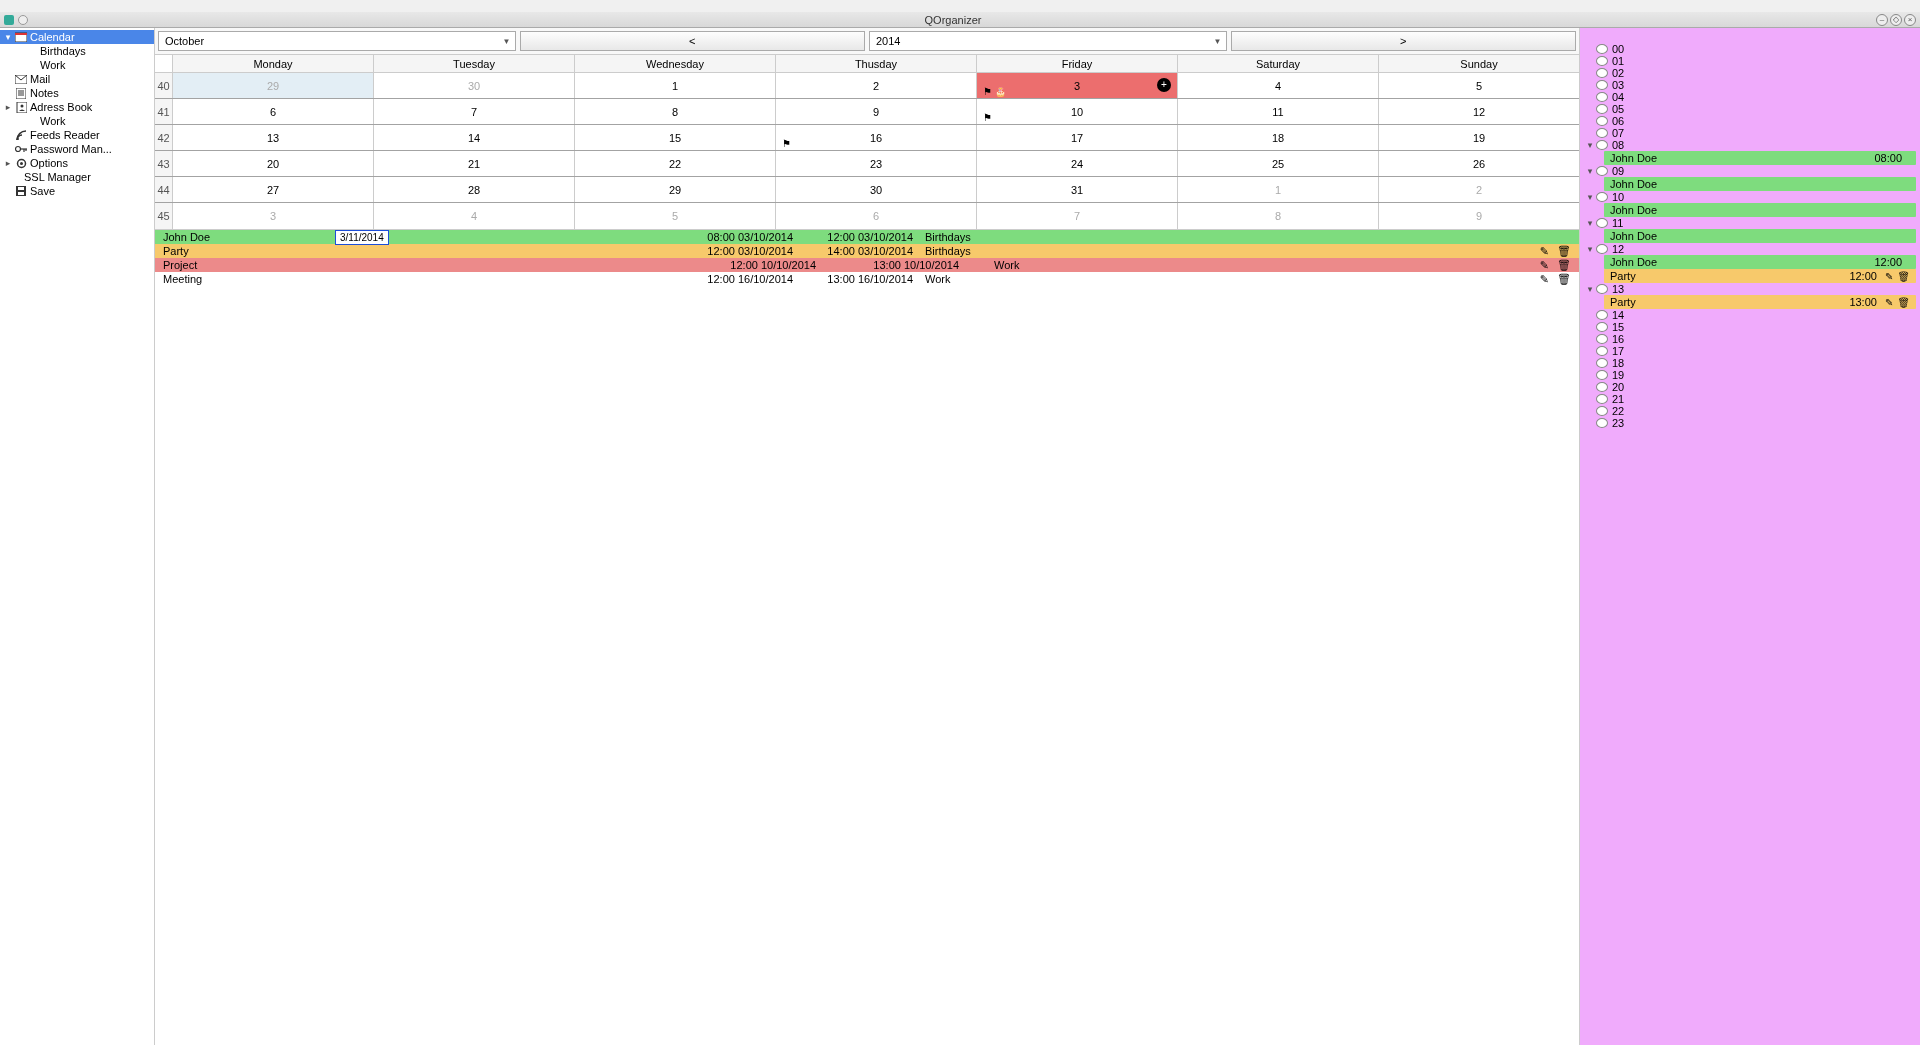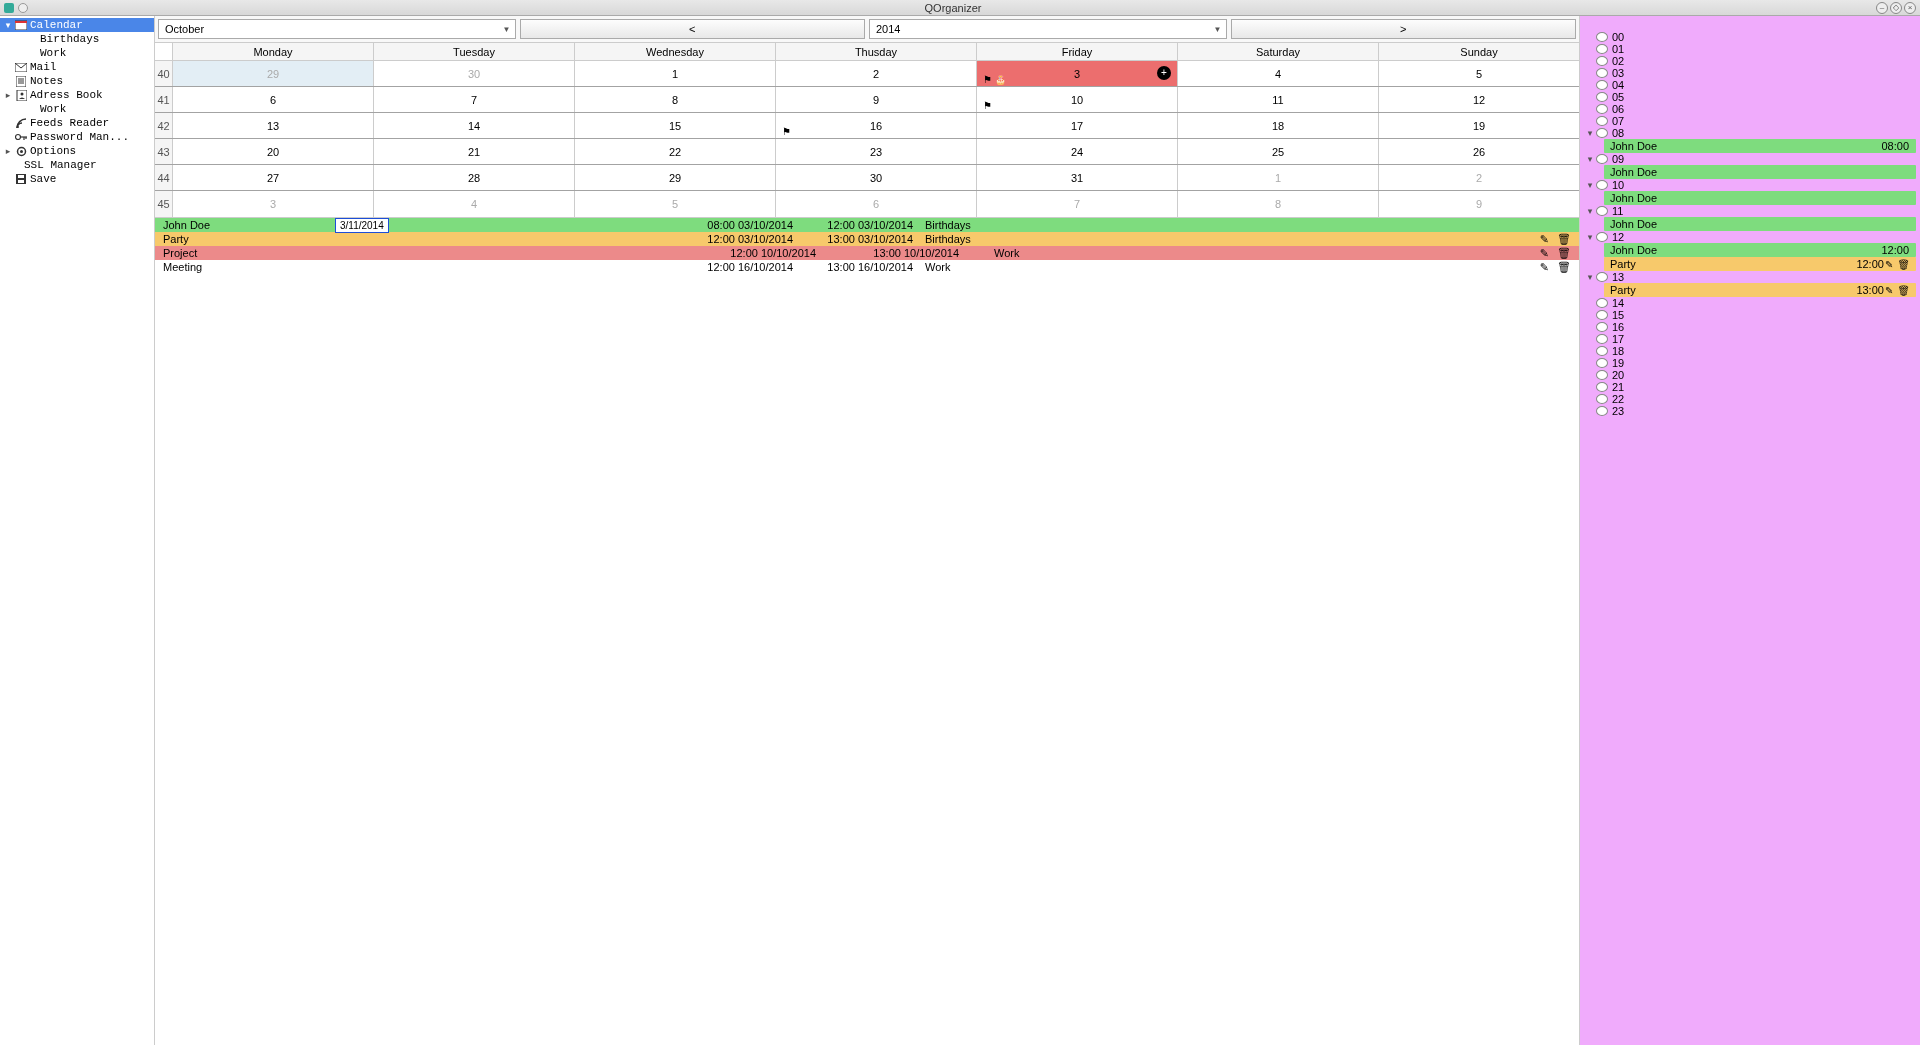--- a/index.html
+++ b/index.html
@@ -1,36 +1,36 @@
 <!DOCTYPE html>
 <html><head>
 <meta charset="utf-8">
 <style>
 * { box-sizing: border-box; margin: 0; padding: 0; font-family: sans-serif; font-size: 11px; }
 body { background: #f0f0f0; width: 1920px; height: 1045px; overflow: hidden; }
 
 
-.titlebar { height: 16px; background: linear-gradient(#e8e8e8,#d8d8d8); display: flex; align-items: center; padding: 4px 4px; border-bottom: 1px solid #aaa; }
+.titlebar { height: 16px; background: linear-gradient(#e8e8e8,#d8d8d8); display: flex; align-items: center; padding: 4px 4px; border-bottom: 1px solid #aaa; margin-top: 12px; }
 .titlebar .app-icon { width: 10px; height: 10px; background: #3a9; border-radius: 2px; margin-right: 4px; }
 .titlebar .min-btn { width: 10px; height: 10px; border: 1px solid #999; border-radius: 50%; background: #eee; margin-right: 2px; }
 .titlebar .title { flex: 1; text-align: center; color: #333; }
 .titlebar .win-btns { display: flex; gap: 2px; }
 .titlebar .win-btn { width: 12px; height: 12px; border: 1px solid #888; border-radius: 50%; background: #eee; display:flex;align-items:center;justify-content:center;font-size:8px;color:#555;}
 
 
 .main { display: flex; height: calc(100% - 16px); background: #fff; }
 
 
 .sidebar { width: 155px; border-right: 1px solid #ccc; background: #fff; padding: 2px 0; }
 .tree-item { display: flex; align-items: center; padding: 1px 2px; cursor: pointer; white-space: nowrap; overflow: hidden; }
 .tree-item.selected { background: #4a86e8; color: #fff; }
 .tree-item .expander { width: 12px; text-align: center; color: #555; font-size: 9px; }
 .tree-item.selected .expander { color: #fff; }
 .tree-item .icon { width: 14px; height: 12px; margin-right: 2px; display:flex;align-items:center;justify-content:center;}
-.tree-item .label { flex: 1; overflow: hidden; text-overflow: ellipsis; font-family: Liberation Mono, monospace; }
+.tree-item .label { flex: 1; overflow: hidden; text-overflow: ellipsis; }
 .tree-child { padding-left: 30px; }
 
 
 .center { flex: 1; display: flex; flex-direction: column; border-right: 1px solid #ccc; }
 
 
 .toolbar { display: flex; gap: 4px; padding: 3px; border-bottom: 1px solid #ccc; background: #f8f8f8; }
 .combo { flex: 1; height: 20px; border: 1px solid #aaa; background: #fff; display: flex; align-items: center; padding: 0 6px; position: relative; }
 .combo .arrow { position: absolute; right: 4px; font-size: 8px; color: #555; }
 .navbtn { flex: 1; height: 20px; border: 1px solid #aaa; background: linear-gradient(#fdfdfd,#e8e8e8); display: flex; align-items: center; justify-content: center; cursor: pointer; }
@@ -71,21 +71,21 @@
 
 .timeline { width: 340px; background: #f0abfc; padding: 15px 4px; overflow: auto; }
 .tl-hour { display: flex; align-items: center; padding: 0px 0; }
 .tl-hour .exp { width: 12px; text-align: center; font-size: 9px; color: #555; }
 .tl-hour .radio { width: 12px; height: 10px; border: 1px solid #888; border-radius: 50%; margin-right: 4px; background:#fff;}
 .tl-hour .hlabel { }
 .tl-event { margin-left: 20px; height: 14px; display: flex; align-items: center; padding: 0 6px; border-radius: 1px; }
 .tl-event.green { background: #7edc7e; }
 .tl-event.orange { background: #f7c96b; }
 .tl-event .name { flex: 1; }
-.tl-event .time { margin-right: 1px; }
+.tl-event .time { margin-right: 8px; }
 .tl-event .act { display: flex; gap: 4px; }
 .tl-event .act span { cursor: pointer; font-size: 10px; }
 
 svg { display: block; }
 </style>
 </head>
 <body>
 
 <div class="titlebar">
   <span class="app-icon"></span>
@@ -301,21 +301,21 @@
     <div class="ev-row green">
           <span class="ev-title">John Doe</span>
           <span class="ev-start">08:00 03/10/2014</span>
           <span class="ev-end">12:00 03/10/2014</span>
           <span class="ev-cat">Birthdays</span>
           <span class="ev-actions"></span>
         </div>
         <div class="ev-row orange">
           <span class="ev-title">Party</span>
           <span class="ev-start">12:00 03/10/2014</span>
-          <span class="ev-end">13:00 03/10/2014</span>
+          <span class="ev-end">14:00 03/10/2014</span>
           <span class="ev-cat">Birthdays</span>
           <span class="ev-actions">
             <span class="pencil">✎</span>
             <span class="trash">🗑</span>
           </span>
         </div>
         <div class="ev-row red">
           <span class="ev-title">Project</span>
           <span class="ev-start">12:00 10/10/2014</span>
           <span class="ev-end">13:00 10/10/2014</span>

